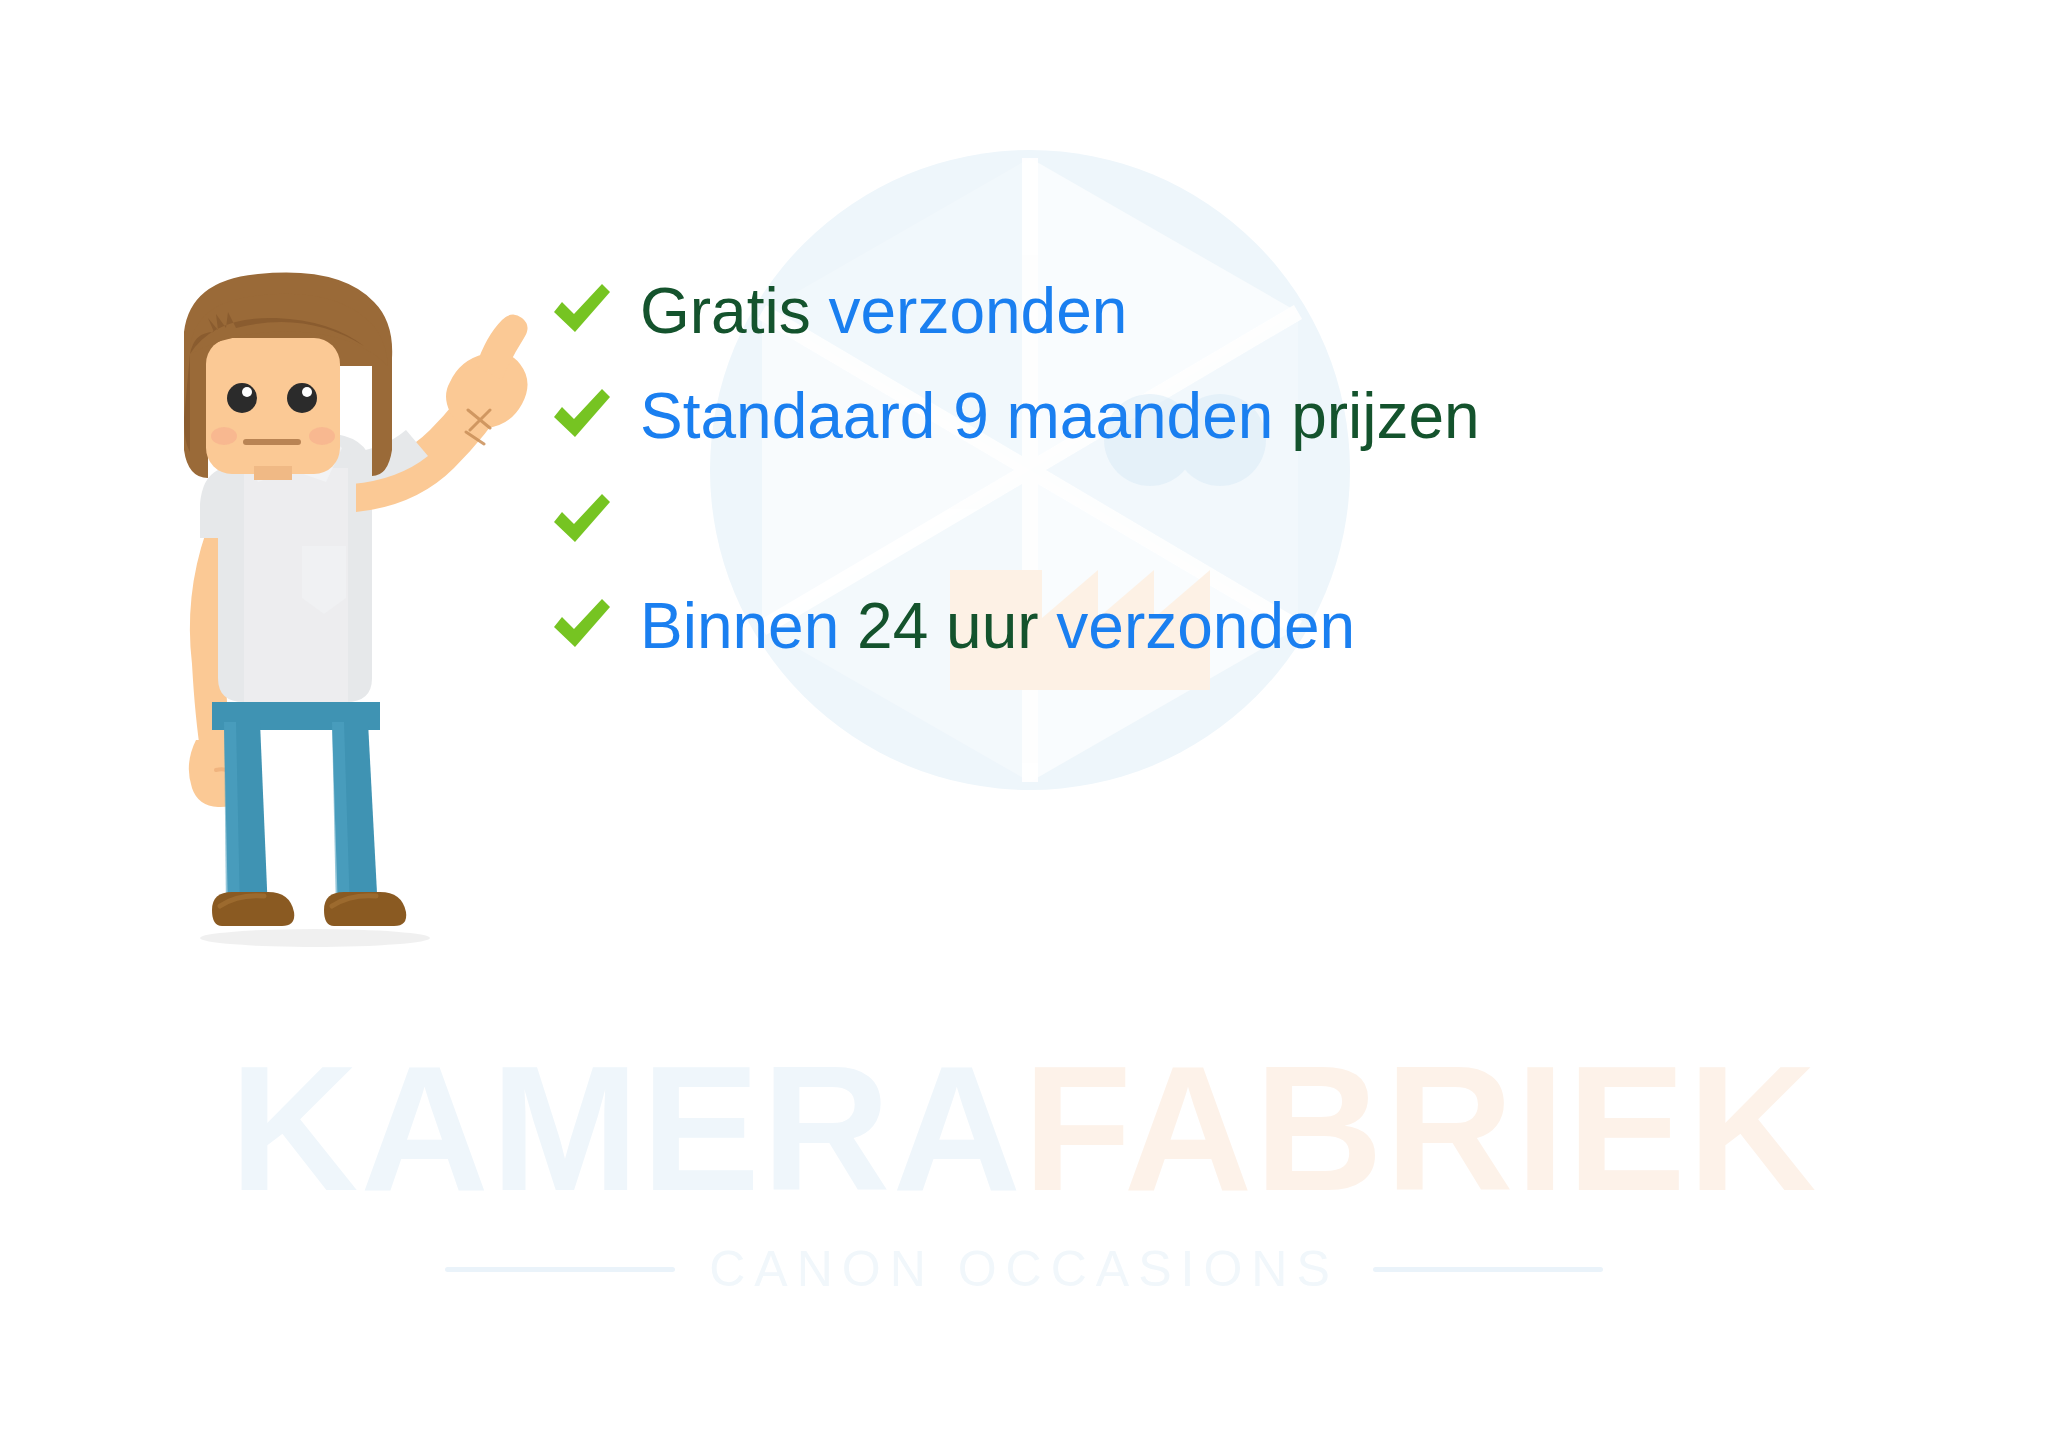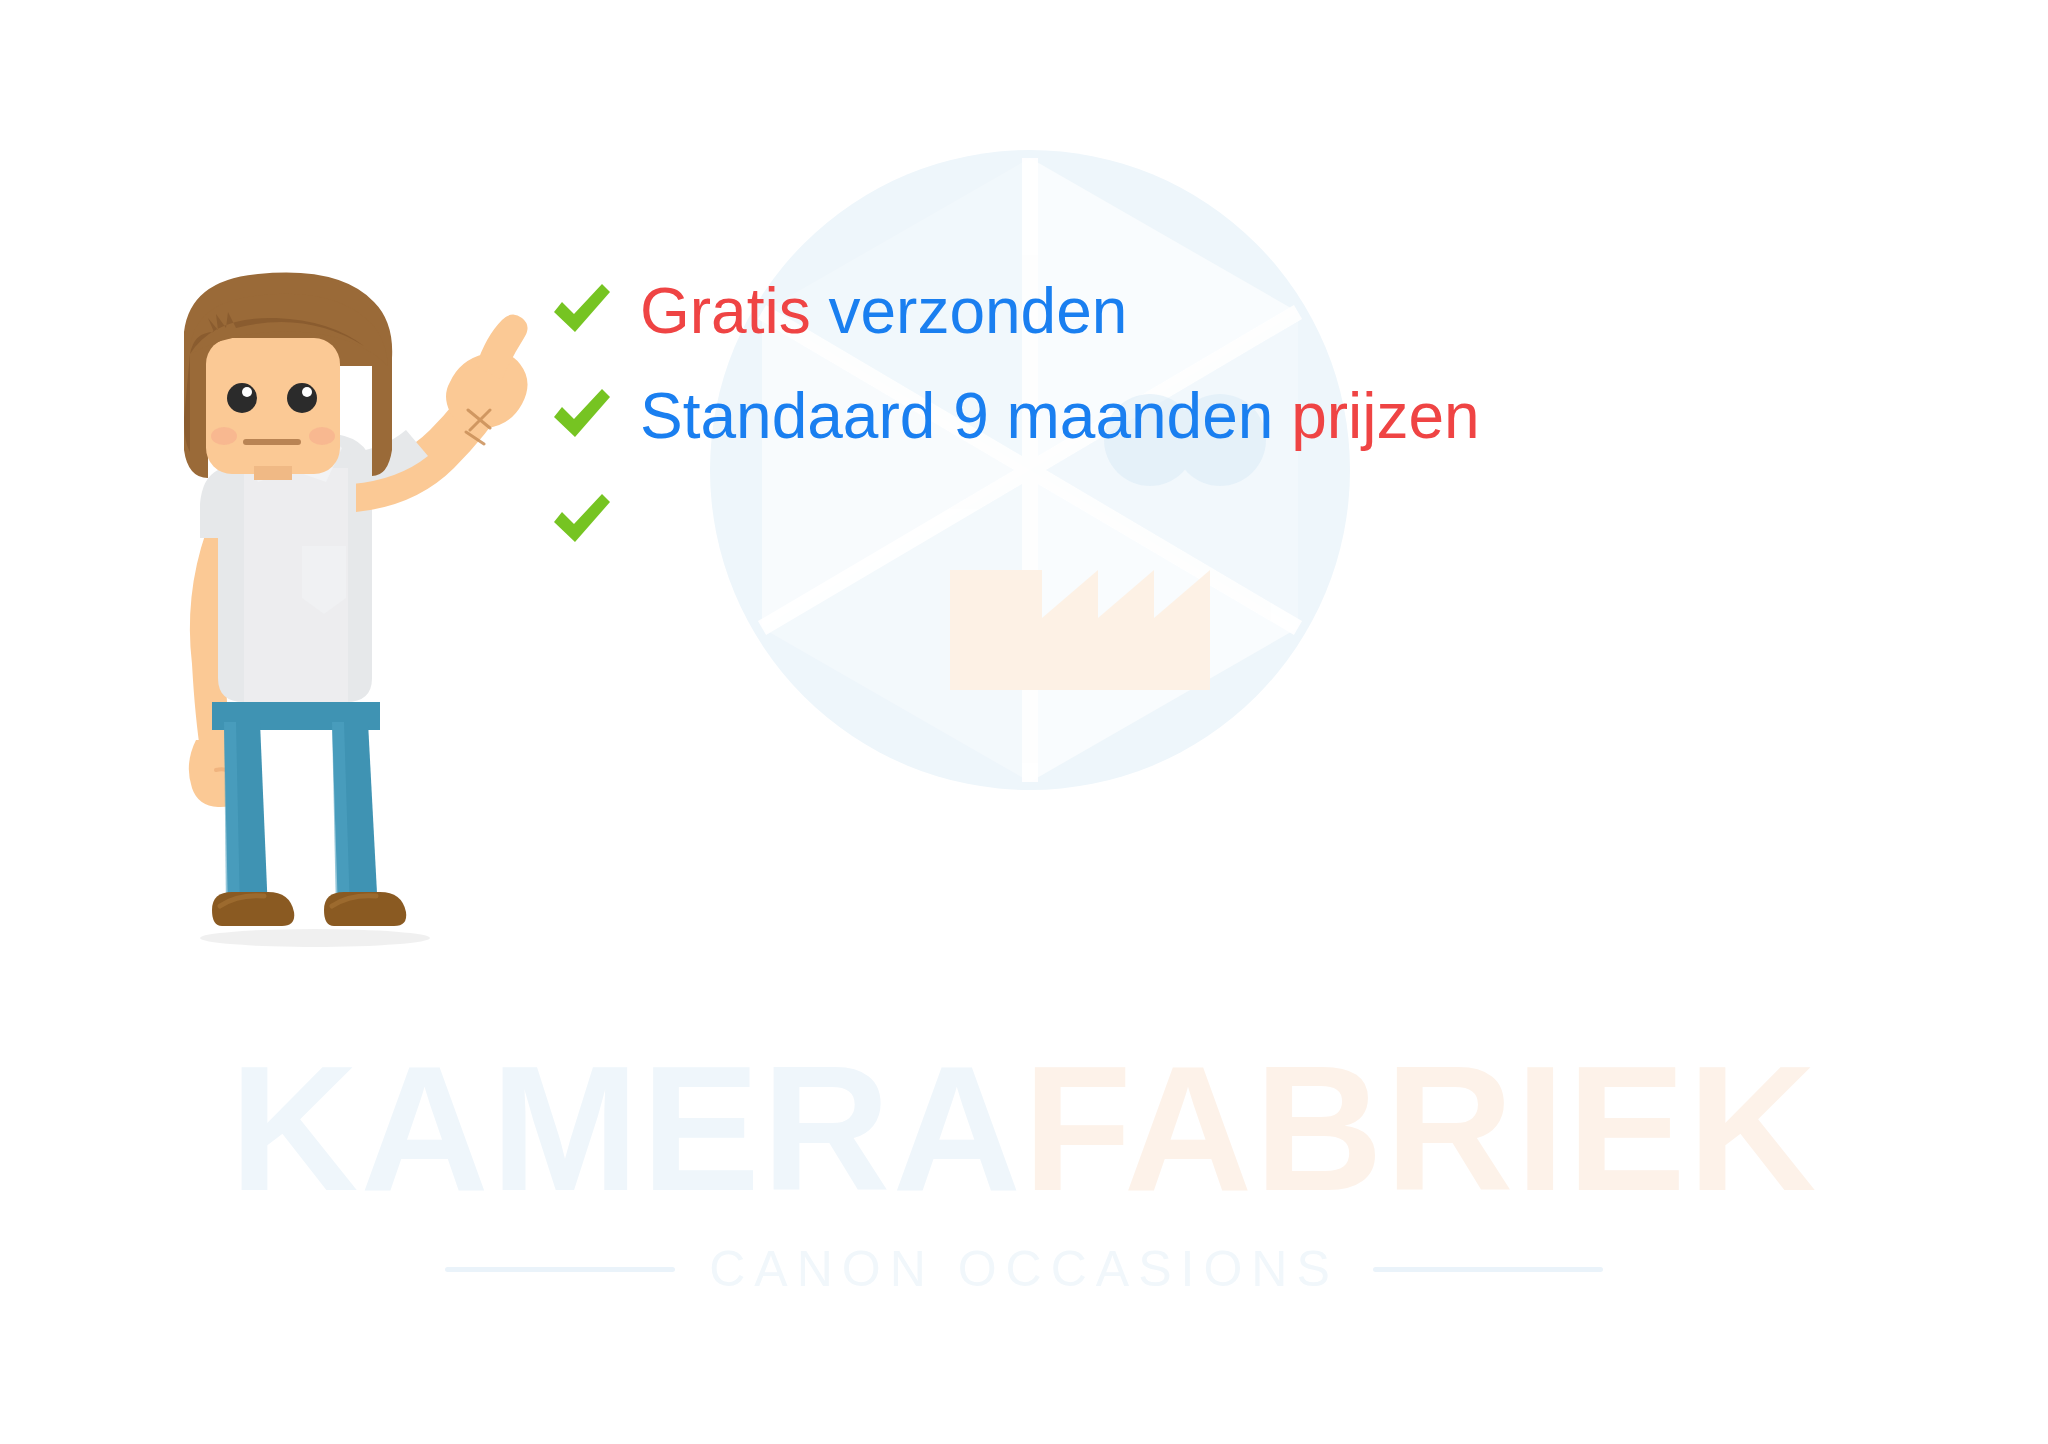--- a/index.html
+++ b/index.html
@@ -105,21 +105,21 @@
     display: block;
   }
   .benefit-text {
     font-size: 64px;
     line-height: 1;
     color: #1a7ff0;
     white-space: nowrap;
     font-family: "Liberation Sans", sans-serif;
     font-weight: 400;
   }
-  .benefit-text .hl { color: #ef4444; }
+  .benefit-text .hl { color: #14532d; }
 </style>
 </head>
 <body>
 
 <div id="stage">
 
   <div class="bg-watermark">
     <svg viewBox="0 0 660 660" width="660" height="660" aria-hidden="true">
       <circle cx="330" cy="330" r="320" fill="#eef6fb"></circle>
       <g fill="#ffffff">
@@ -240,20 +240,28 @@
         <span>Standaard 9 maanden </span><span class="hl">prijzen</span>
       </div>
     </div>
 
     <div class="benefit-row">
       <svg class="check-icon" viewBox="0 0 66 66" aria-hidden="true">
         <path d="M6 34 L14 24 L26 36 L54 6 L62 14 L27 54 Z" fill="#76c422"></path>
       </svg>
     </div>
 
+    <div class="benefit-row">
+      <svg class="check-icon" viewBox="0 0 66 66" aria-hidden="true">
+        <path d="M6 34 L14 24 L26 36 L54 6 L62 14 L27 54 Z" fill="#76c422"></path>
+      </svg>
+      <div class="benefit-text">
+        <span>Binnen </span><span class="hl">24 uur </span><span>verzonden</span>
+      </div>
+    </div>
 
 
   </div>
 
   <div class="brand-wm">
     <div class="brand-wm-title"><span class="brand-kamera">KAMERA</span><span class="brand-fabriek">FABRIEK</span></div>
     <div class="brand-sub-row">
       <div class="brand-rule"></div>
       <div class="brand-sub">CANON OCCASIONS</div>
       <div class="brand-rule"></div>

